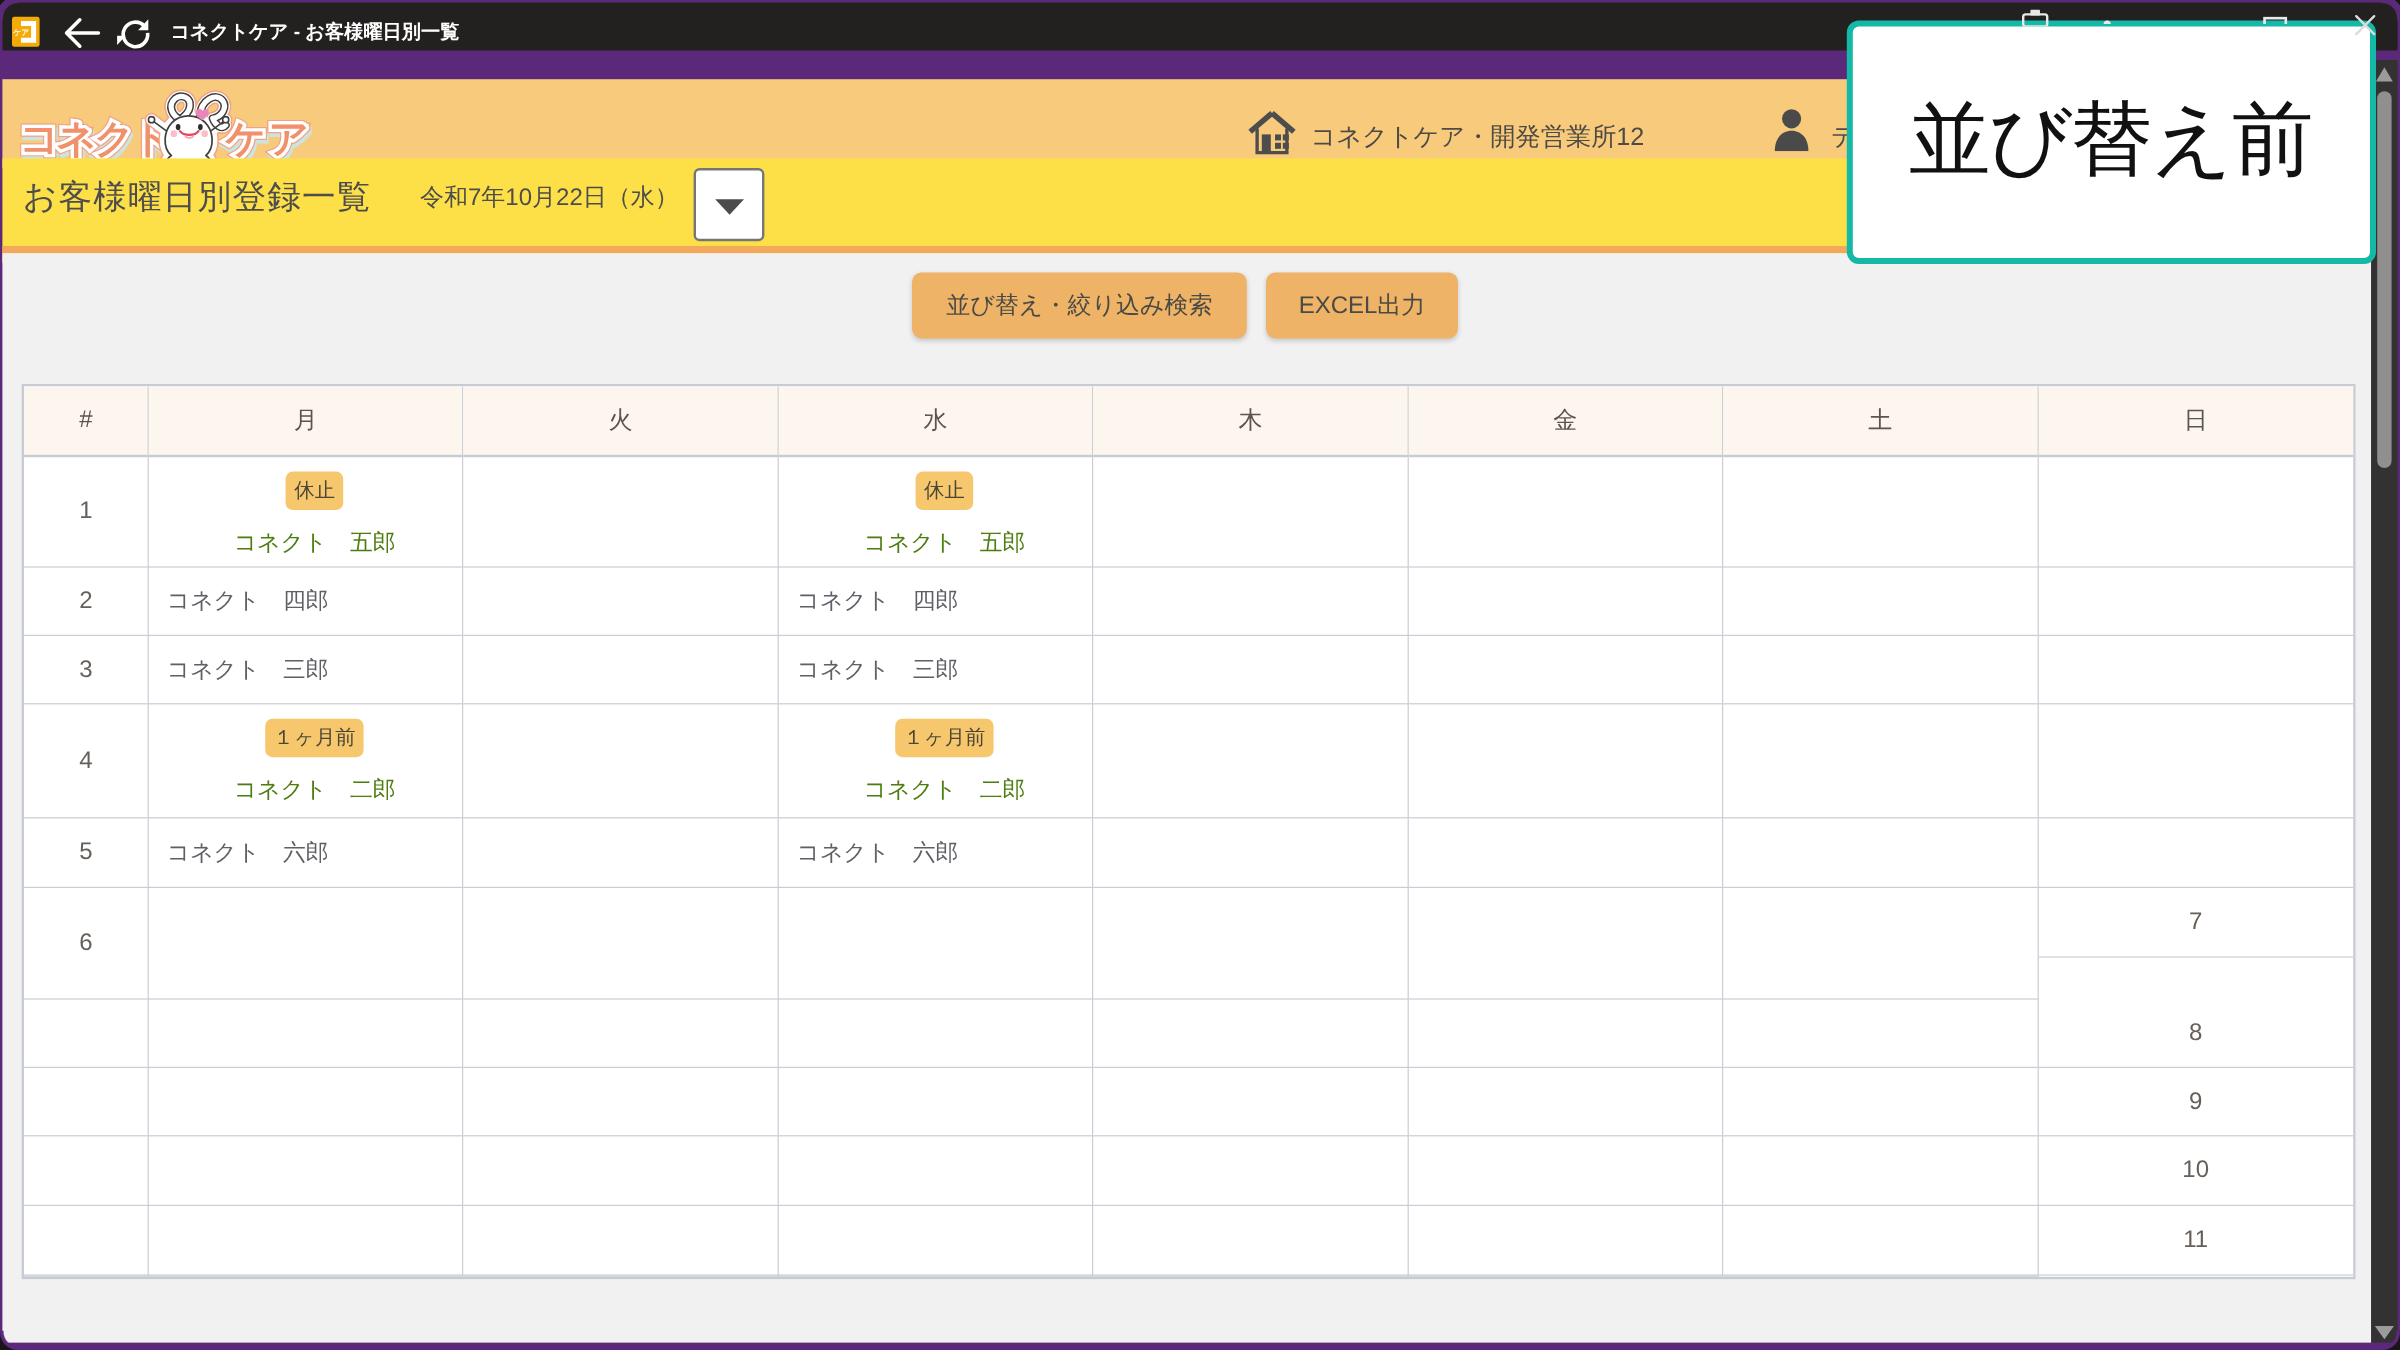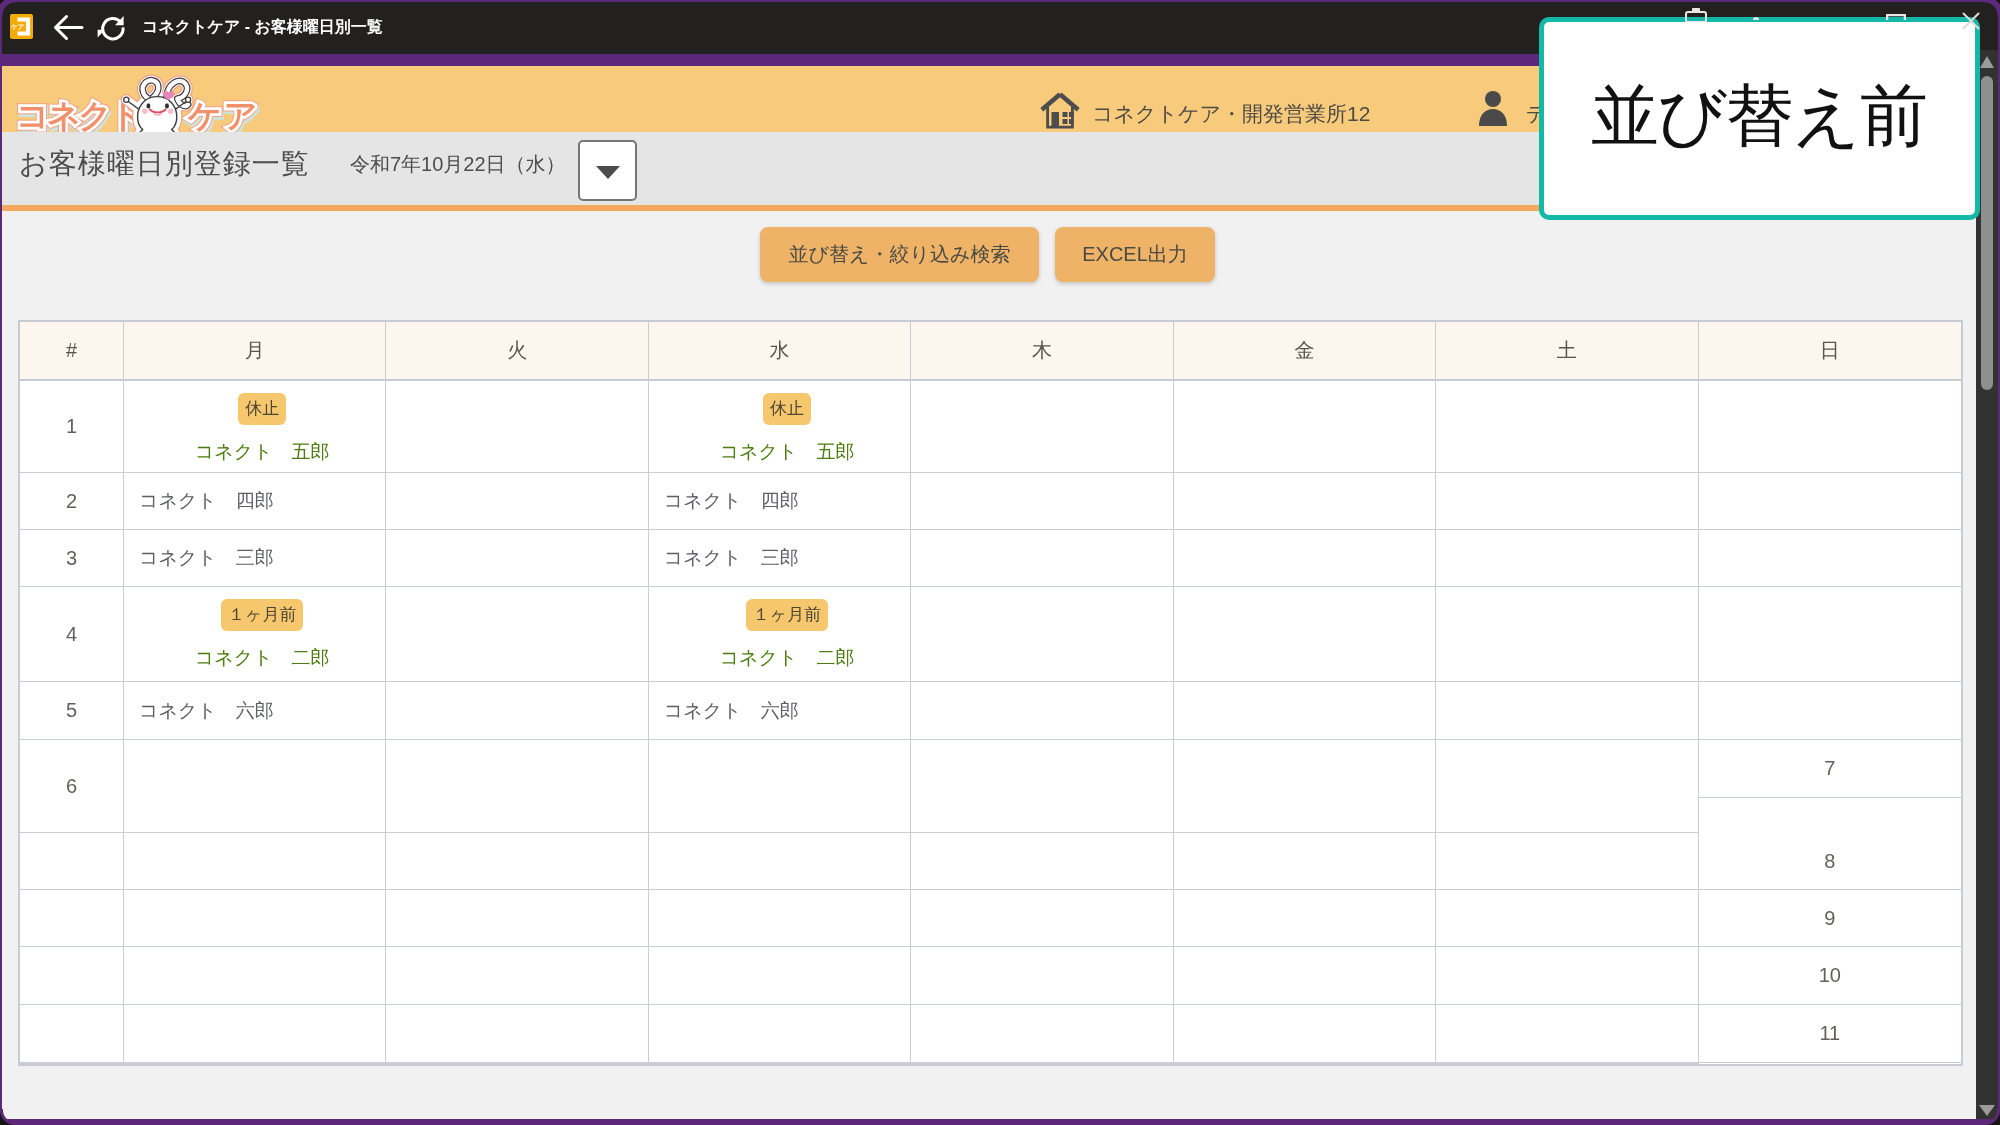--- a/index.html
+++ b/index.html
@@ -1,32 +1,32 @@
 <!DOCTYPE html>
 <html lang="ja"><head>
 <meta charset="utf-8">
 <style>
 * { margin:0; padding:0; box-sizing:border-box; }
 html,body { width:2000px; height:1125px; overflow:hidden; background:#5C2879; font-family:"Liberation Sans",sans-serif; }
 .abs { position:absolute; }
 
 
-#titlebar { left:2px; top:2px; width:1996px; height:52px; background:#232120; border-top-right-radius:6px; border-top-left-radius:4px; }
+#titlebar { left:2px; top:2px; width:1996px; height:40px; background:#232120; border-top-right-radius:6px; border-top-left-radius:4px; }
 #appicon { left:8px; top:12px; width:23px; height:25px; background:#F3AC07; border-radius:2px; }
 #backarrow { left:50px; top:9px; }
 #reload { left:93px; top:10px; }
 #wintitle { left:140px; top:15px; color:#FFFFFF; font-size:16px; font-weight:bold; }
 
 
 #header { left:2px; top:66px; width:1974px; height:74px; background:#F8CB7C; }
 #hometxt { left:1090px; top:34px; font-size:21px; color:#4E4A45; }
 #persontxt { left:1524px; top:34px; font-size:21px; color:#4E4A45; }
 
 
-#whitebar { left:2px; top:132px; width:1974px; height:87px; background:#e5e5e5;text-align:right; }
+#whitebar { left:2px; top:132px; width:1974px; height:87px; background:#fde047;text-align:right; }
 #pagetitle { left:17px; top:13px; font-size:28px; color:#4D4D4D; letter-spacing:1px; }
 #datetxt { left:348px; top:19px; font-size:20px; color:#4D4D4D; }
 #ddbtn { left:576px; top:8px; width:59px; height:61px; background:#fff; border:2px solid #767676; border-radius:5px; }
 #ddbtn .tri { position:absolute; left:50%; top:50%; transform:translate(-50%,-38%); width:0; height:0; border-left:12px solid transparent; border-right:12px solid transparent; border-top:13px solid #4B4B4B; }
 #orangeline { left:2px; top:205px; width:1974px; height:6px; background:#F4A85C; }
 
 
 #content { left:2px; top:211px; width:1974px; height:908px; background:#F1F1F1; }
 .btn { position:absolute; top:16px; height:55px; background:#EFB367; border-radius:8px; color:#4A4A44; font-size:20px; text-align:center; box-shadow:0 2px 4px rgba(0,0,0,0.18); display:flex; align-items:center; justify-content:center; }
 #btn1 { left:758px; width:279px; }

